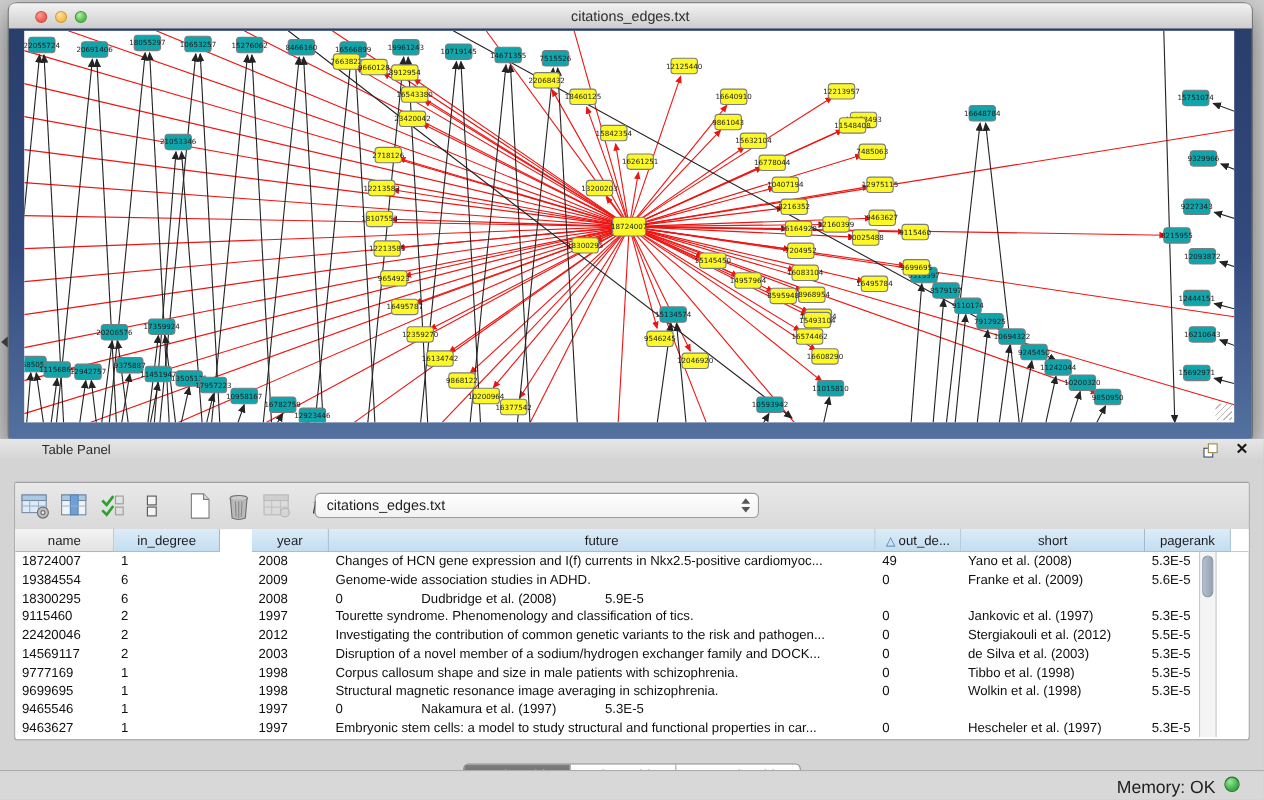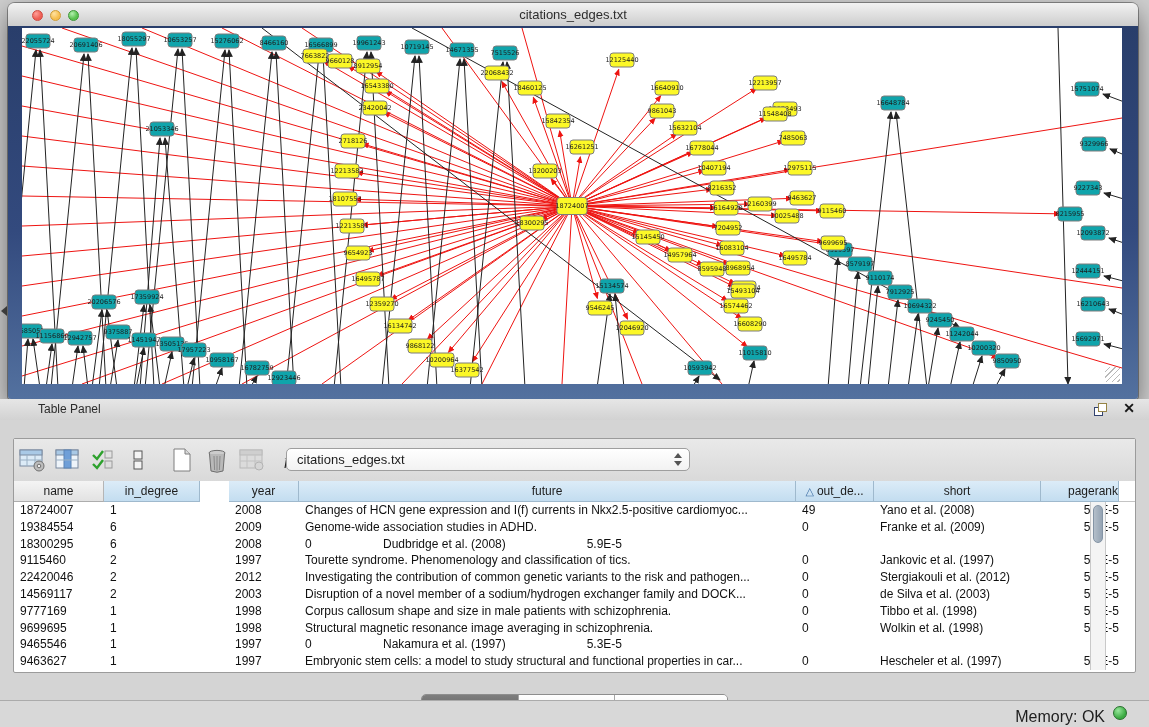--- a/index.html
+++ b/index.html
@@ -55,21 +55,21 @@
   .thead{position:absolute;left:0;top:42px;right:0;height:21px;display:flex;background:#fff;}
   .th{box-sizing:border-box;height:21px;line-height:20px;font-size:12px;color:#1c1c1c;text-align:center;
         background:linear-gradient(#dcecf8,#c3ddf0);border-right:1px solid #9fb9cd;border-bottom:1px solid #9fb9cd;
         overflow:hidden;white-space:nowrap;}
   .th.gray{background:linear-gradient(#f4f4f4,#e2e2e2);border-right:1px solid #b5b5b5;border-bottom:1px solid #adadad;}
   .sortg{color:#3f6fa5;font-size:11px;margin-right:3px;}
   .tbody{position:absolute;left:0;top:63px;right:0;height:168px;background:#fff;overflow:hidden;}
   .tr{display:flex;height:16.8px;}
   .td{box-sizing:border-box;padding-left:6px;font-size:12px;line-height:16.8px;color:#101010;
         white-space:nowrap;overflow:hidden;text-overflow:ellipsis;}
-  .c0{width:90px;}.c1{width:96px;}.c2{width:70px;margin-left:29px;}.c3{width:497px;}.c4{width:78px;}.c5{width:167px;}.c6{width:78px;text-align:right;}
+  .c0{width:90px;}.c1{width:96px;}.c2{width:70px;margin-left:29px;}.c3{width:497px;}.c4{width:78px;}.c5{width:167px;}.c6{width:78px;}
   .vscroll{position:absolute;left:1076px;top:63px;width:16px;height:168px;background:#f4f4f4;
         border-left:1px solid #c9c9c9;border-right:1px solid #c9c9c9;box-sizing:border-box;}
   .vthumb{position:absolute;left:2px;top:3px;width:10px;height:38px;border-radius:6px;
         background:linear-gradient(90deg,#b4bfca,#94a3b3);border:1px solid #8494a5;box-sizing:border-box;}
   .tabsbar{position:absolute;left:0;top:251px;width:100%;height:29px;display:flex;justify-content:center;align-items:center;}
   .seg{display:flex;border:1px solid #8d8d8d;border-radius:5px;overflow:hidden;height:20px;
         box-shadow:0 1px 0 rgba(255,255,255,.6);}
   .seg button{border:none;margin:0;height:20px;line-height:19px;font-size:13px;padding:0 15px;
         font-family:"Liberation Sans",sans-serif;background:linear-gradient(#ffffff,#eeeeee);color:#1a1a1a;
         border-right:1px solid #a5a5a5;}

